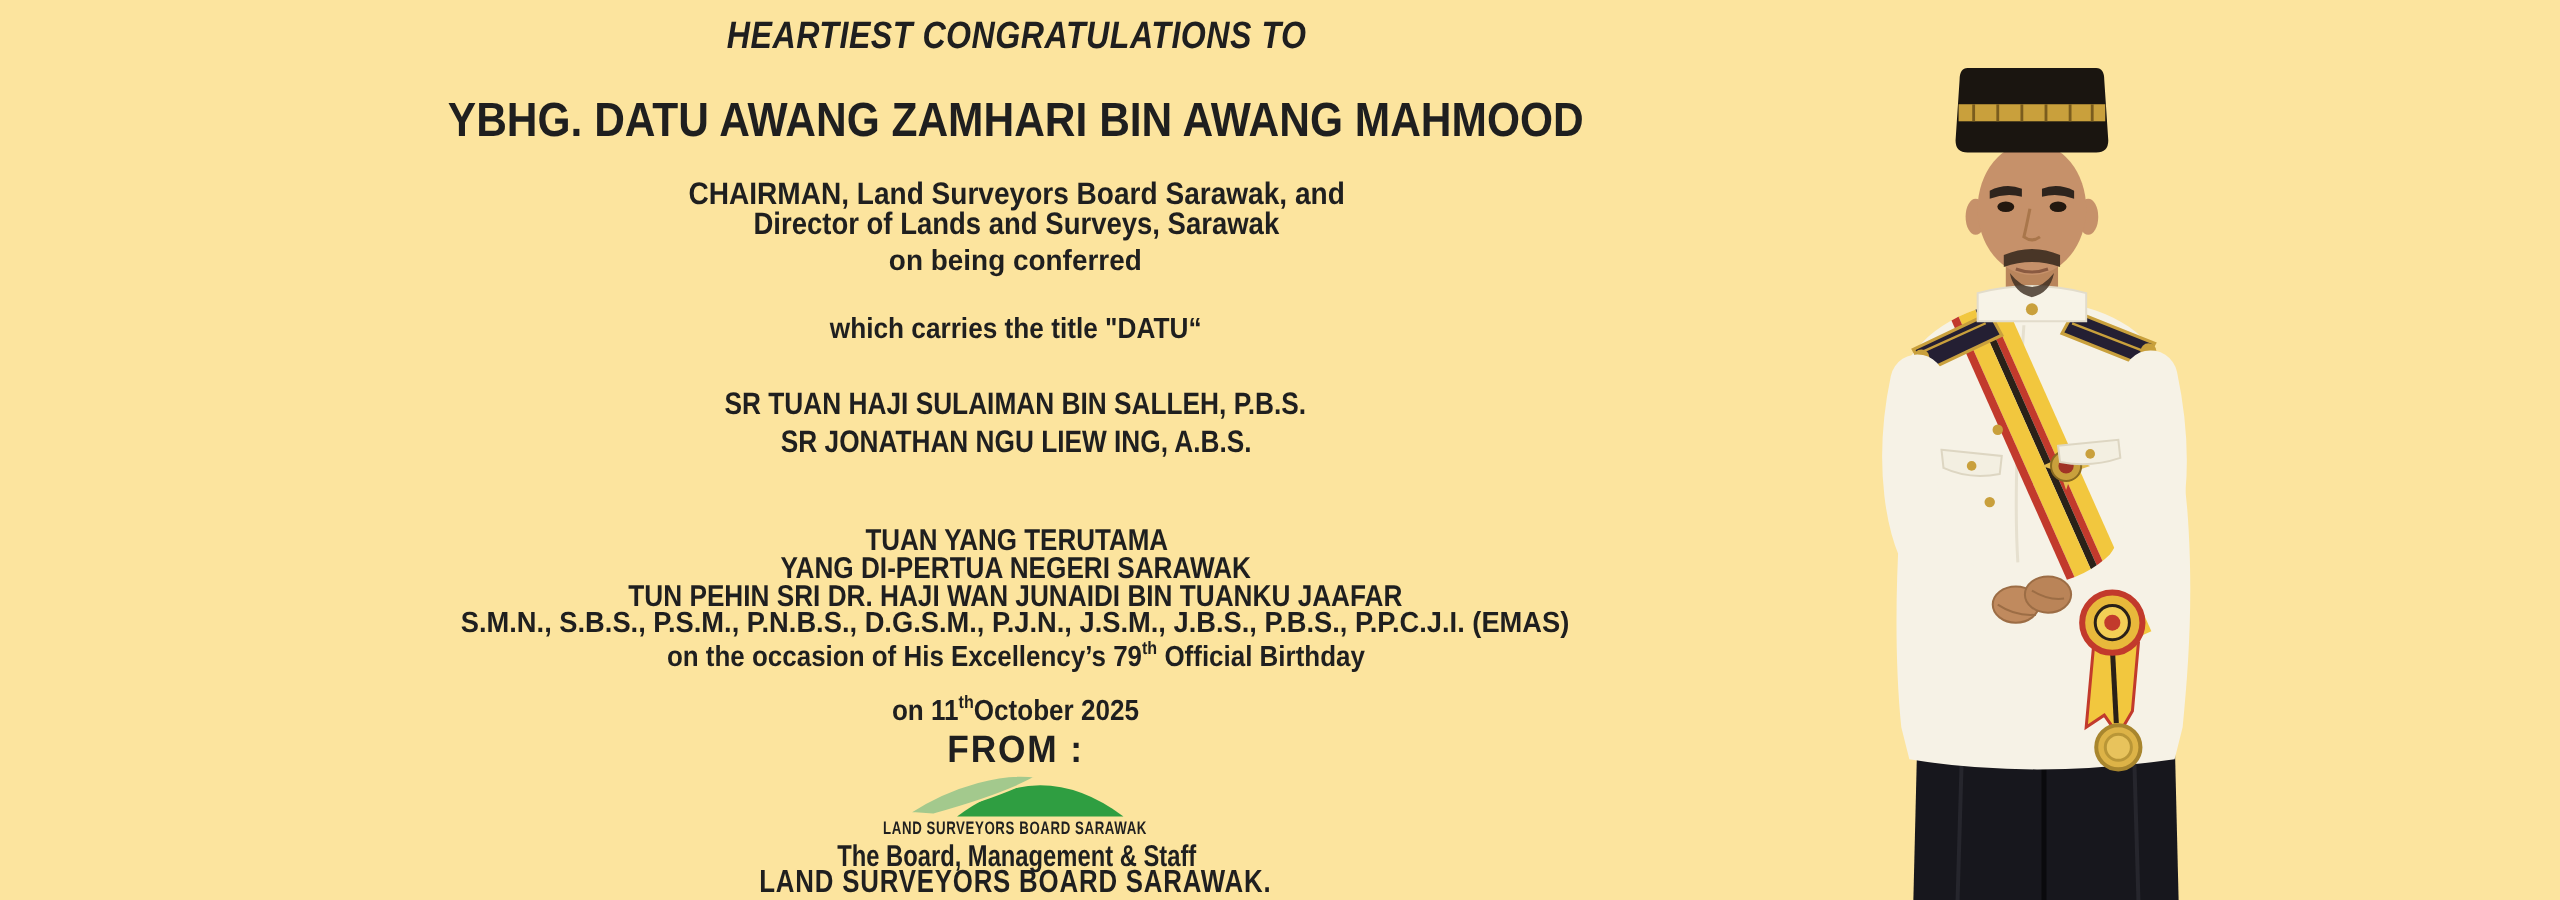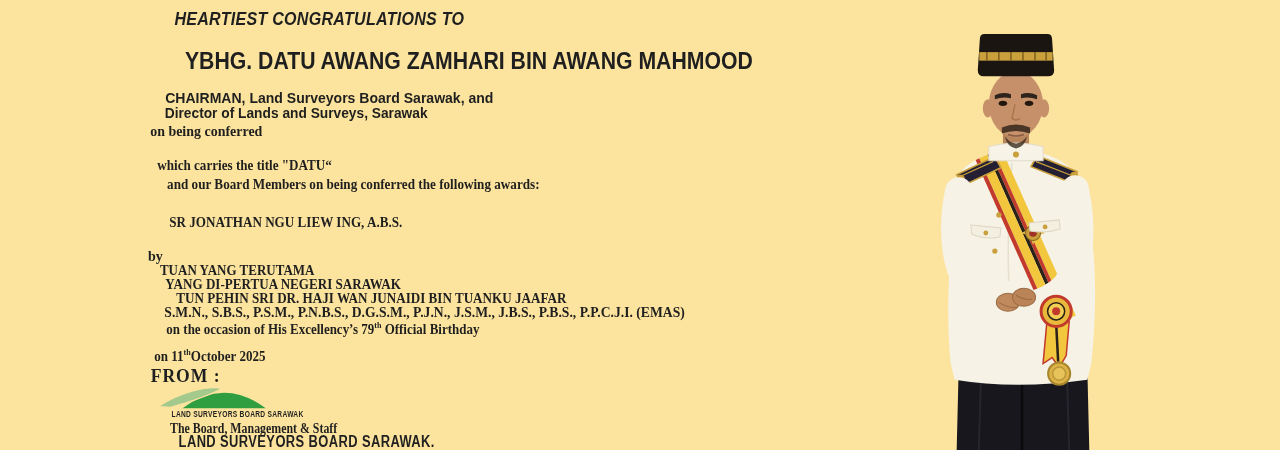--- a/index.html
+++ b/index.html
@@ -1,49 +1,48 @@
 <!DOCTYPE html>
 <html style="--background: #FCE49E; --text: #1F1F1F; --logo-light: #A3C98D; --logo-dark: #2F9E41; --gold: #C9A03C; --sash-yellow: #F2C73E; --sash-red: #C23A2C; --sash-black: #2A2118; --uniform-white: #F6F2E6; --songkok-black: #1A1510; --skin: #C6916A; --trousers-black: #17171D;"><head>
 <meta charset="utf-8">
 <style>
   html,body{margin:0;padding:0;}
   body{font-family:"Liberation Sans",sans-serif;}
   .banner{
     position:relative;width:1280px;height:450px;overflow:hidden;
     background:var(--background,#FCE49E);color:var(--text,#1F1F1F);
   }
-  .line{position:absolute;left:148px;width:720px;white-space:nowrap;line-height:1.05;}
+  .line{position:absolute;left:148px;width:720px;text-align:center;white-space:nowrap;line-height:1.05;}
   .txt{display:inline-block;white-space:nowrap;transform-origin:50% 50%;}
   .b{font-weight:bold;}
   .it{font-style:italic;}
-  .geo{font-family:Liberation Serif, serif;font-weight:bold;}
+  .geo{font-family:Liberation Sans, sans-serif;font-weight:bold;}
   sup{font-size:0.62em;vertical-align:super;line-height:0;}
   .figure{position:absolute;left:928px;top:28px;width:192px;height:422px;}
   .logoSvg{display:inline-block;vertical-align:top;}
 </style>
 </head>
 <body>
 
 <div class="banner">
 
   <div class="line b it" style="top:9px;font-size:19px;letter-spacing:.3px;"><span class="txt" style="transform: scaleX(0.846);">HEARTIEST CONGRATULATIONS TO</span></div>
 
   <div class="line b" style="top:48px;font-size:24px;"><span class="txt" style="transform: scaleX(0.885);">YBHG. DATU AWANG ZAMHARI BIN AWANG MAHMOOD</span></div>
 
   <div class="line b" style="top:90px;font-size:15.5px;"><span class="txt" style="transform: scaleX(0.905);">CHAIRMAN, Land Surveyors Board Sarawak, and</span></div>
   <div class="line b" style="top:105px;font-size:15.5px;text-decoration:underline;"><span class="txt" style="transform: scaleX(0.887);">Director of Lands and Surveys, Sarawak</span></div>
 
   <div class="line geo" style="top:124px;font-size:14.5px;"><span class="txt" style="transform: scaleX(0.963);">on being conferred</span></div>
   <div class="line geo" style="top:158px;font-size:14.5px;"><span class="txt" style="transform: scaleX(0.904);">which carries the title "DATU“</span></div>
 
-  <div class="line geo" style="top:177px;font-size:14.5px;"><span class="txt" style="transform: scaleX(0.907);">and our Board Members on being conferred the following awards:</span></div>
 
+  <div class="line geo" style="top:195px;font-size:15.5px;"><span class="txt" style="transform: scaleX(0.847);">SR TUAN HAJI SULAIMAN BIN SALLEH, P.B.S.</span></div>
   <div class="line geo" style="top:214px;font-size:15.5px;"><span class="txt" style="transform: scaleX(0.846);">SR JONATHAN NGU LIEW ING, A.B.S.</span></div>
 
-  <div class="line geo" style="top:250px;font-size:14px;"><span class="txt">by</span></div>
 
   <div class="line geo" style="top:263px;font-size:15px;"><span class="txt" style="transform: scaleX(0.866);">TUAN YANG TERUTAMA</span></div>
   <div class="line geo" style="top:277px;font-size:15px;"><span class="txt" style="transform: scaleX(0.872);">YANG DI-PERTUA NEGERI SARAWAK</span></div>
   <div class="line geo" style="top:291px;font-size:15px;"><span class="txt" style="transform: scaleX(0.873);">TUN PEHIN SRI DR. HAJI WAN JUNAIDI BIN TUANKU JAAFAR</span></div>
   <div class="line geo" style="top:305px;font-size:14.5px;"><span class="txt" style="transform: scaleX(0.941);">S.M.N., S.B.S., P.S.M., P.N.B.S., D.G.S.M., P.J.N., J.S.M., J.B.S., P.B.S., P.P.C.J.I. (EMAS)</span></div>
 
   <div class="line geo" style="top:322px;font-size:14.5px;"><span class="txt" style="transform: scaleX(0.895);"><span>on the occasion of His Excellency’s 79</span><sup>th</sup><span> Official Birthday</span></span></div>
 
   <div class="line geo" style="top:337px;font-size:14.5px;margin-top:12px;"><span class="txt" style="transform: scaleX(0.899);"><span>on 11</span><sup>th</sup><span>October 2025</span></span></div>
 

